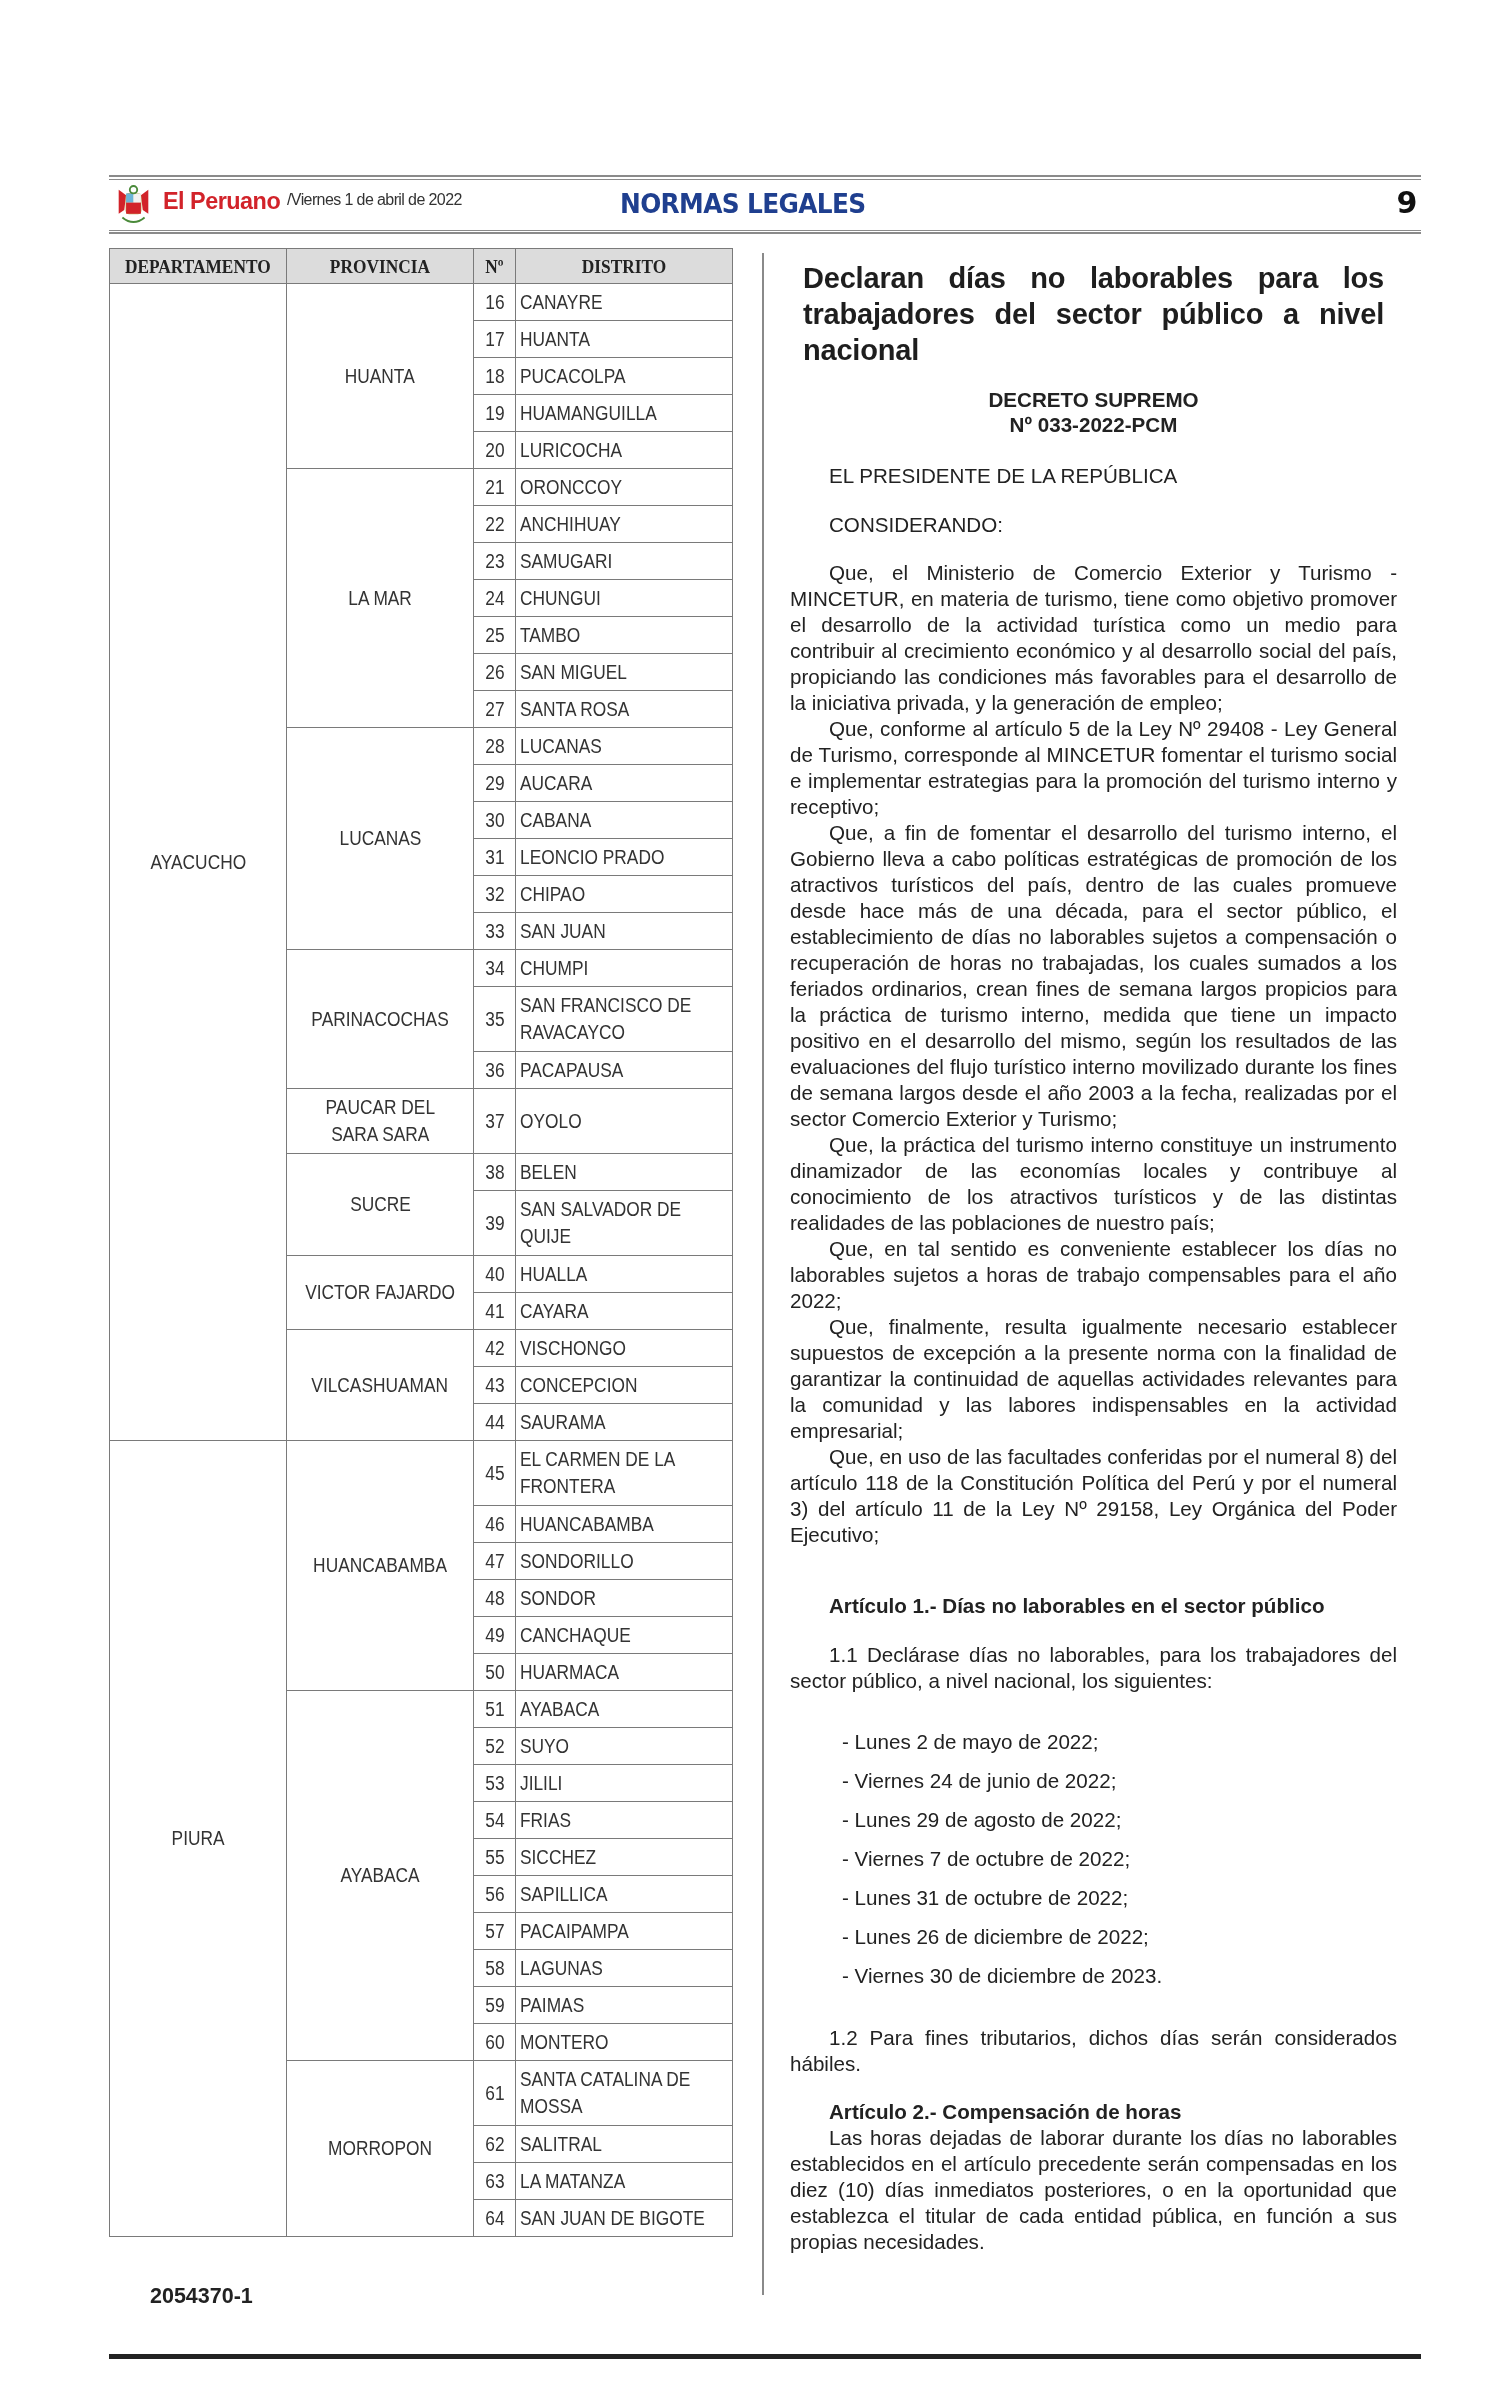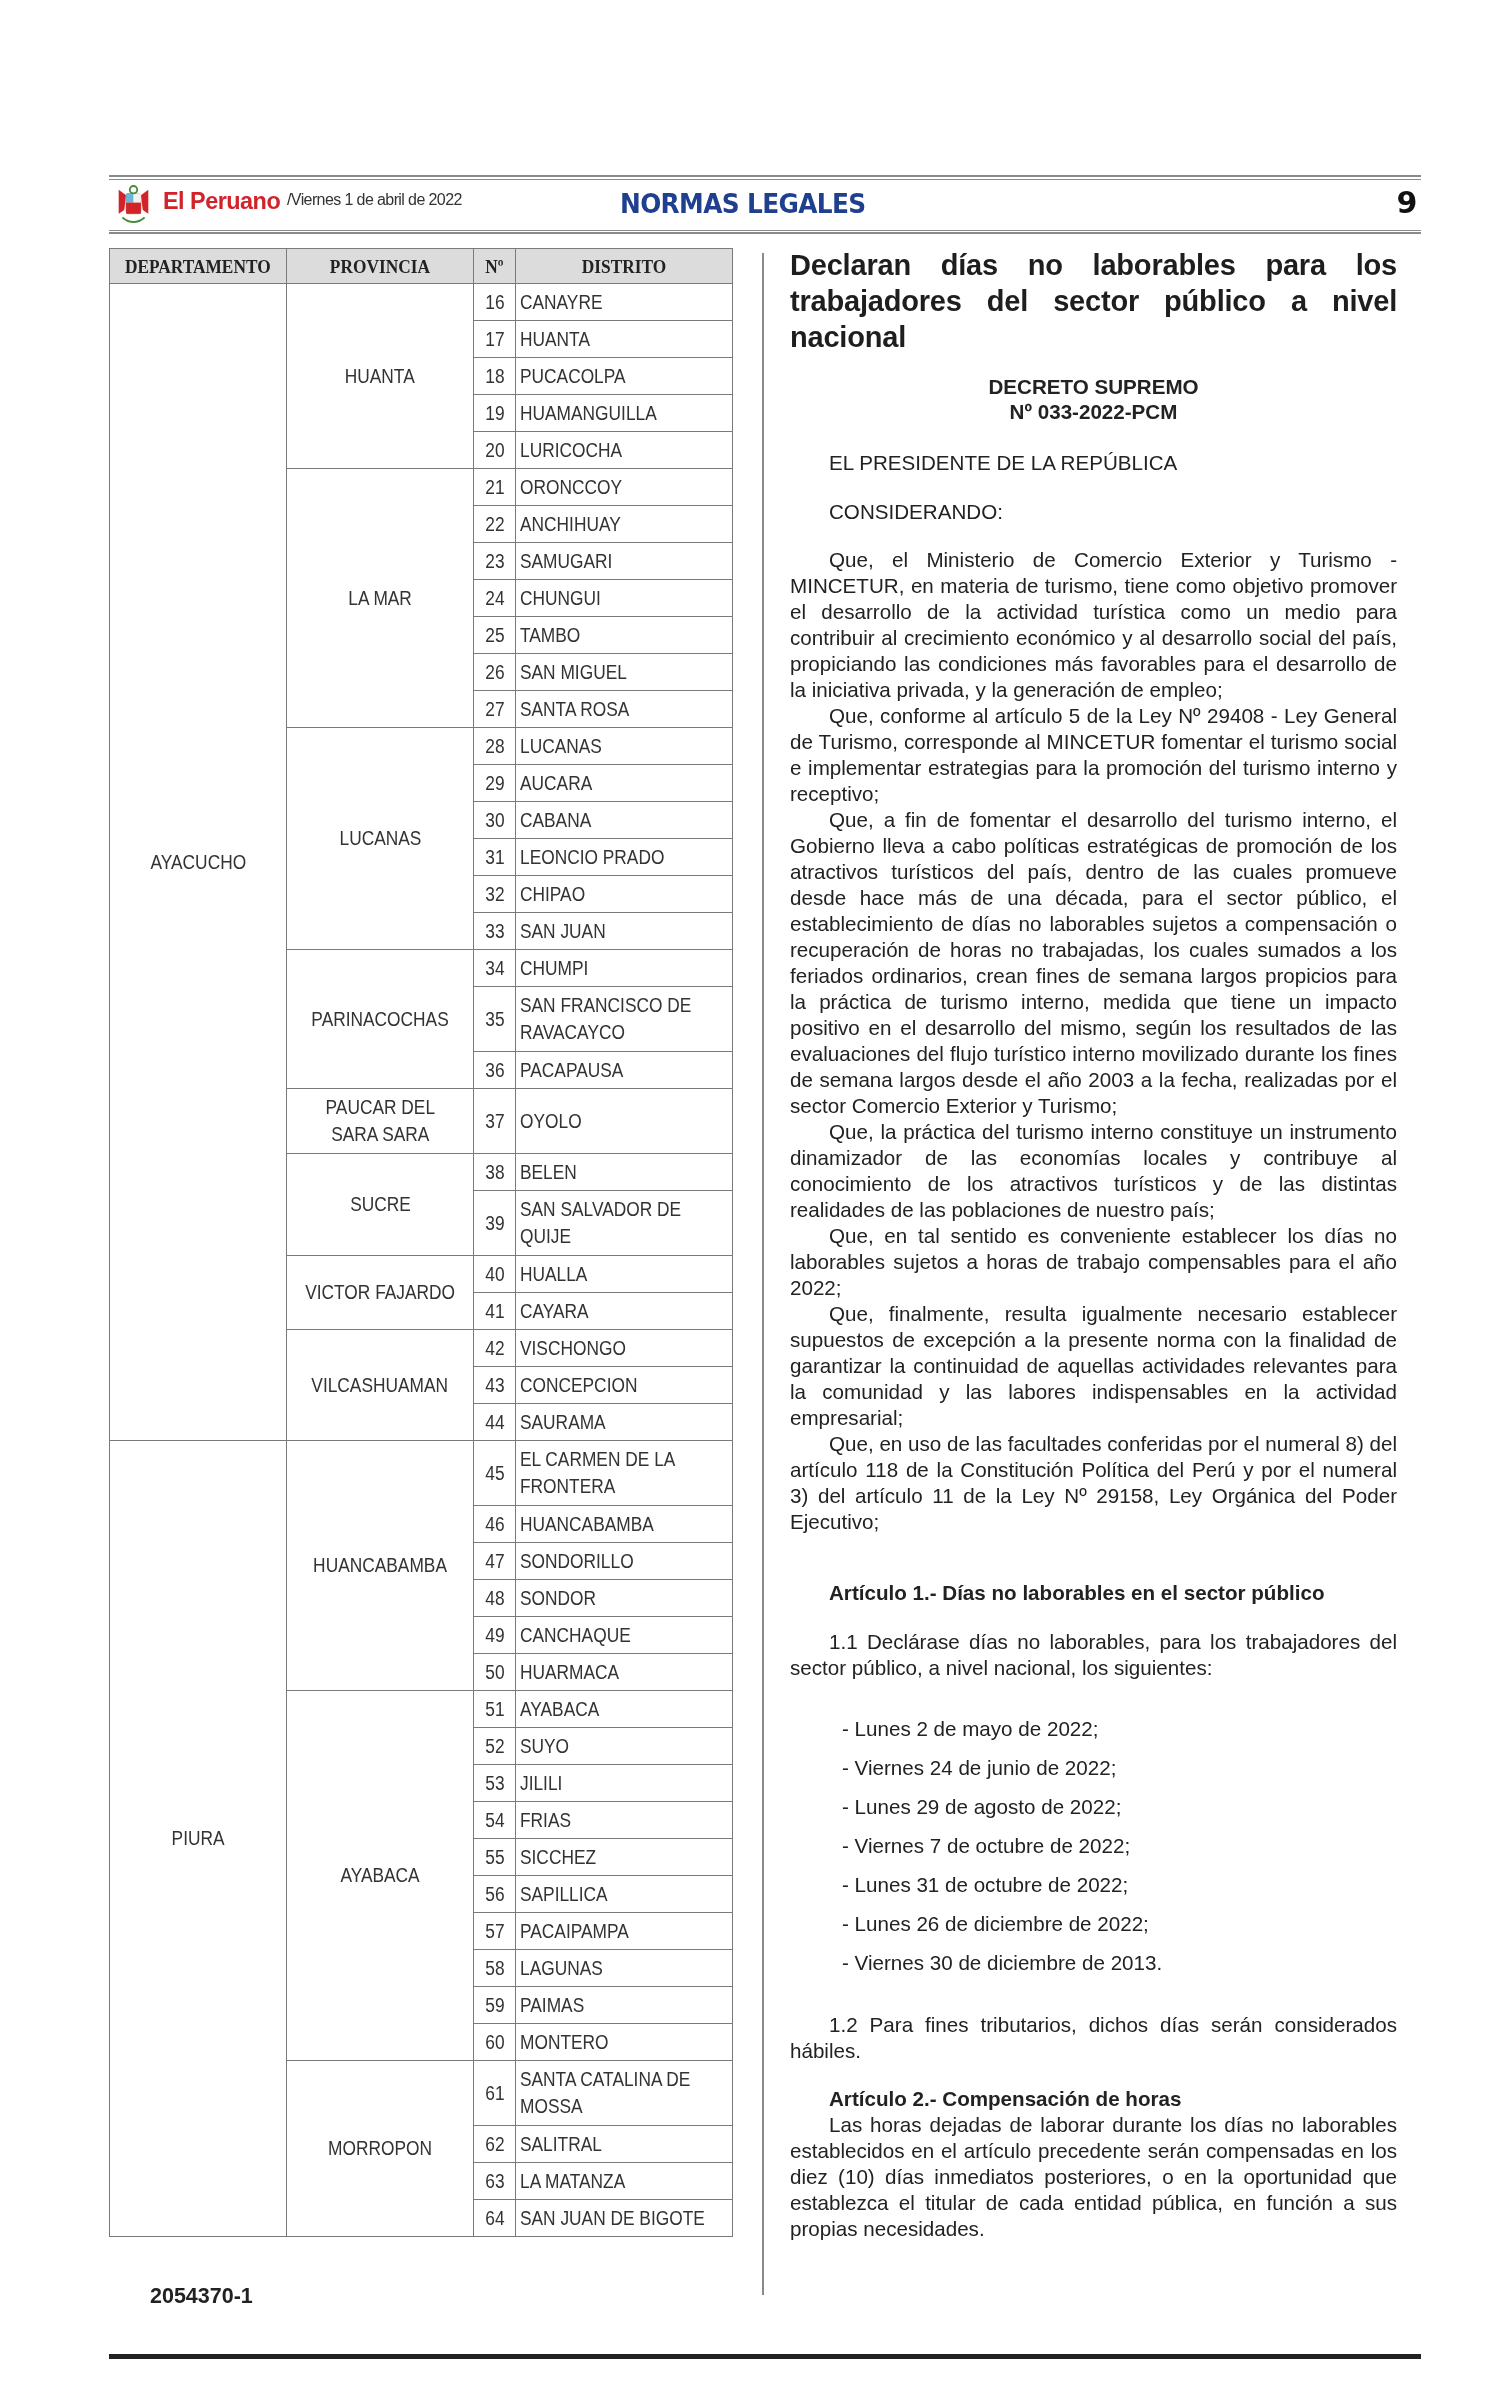--- a/index.html
+++ b/index.html
@@ -21,21 +21,21 @@
   table.dist td.n{text-align:center;}
   table.dist td.d{text-align:left;padding-left:3.7px;}
   table.dist tr.two td{height:64px;}
   .narrowc{display:inline-block;transform:scaleX(0.88);transform-origin:center center;}
   .code{position:absolute;left:150px;top:2284px;font-size:21.5px;font-weight:bold;color:#222;}
   
   .vsep{position:absolute;left:762px;top:253px;width:1.9px;height:2042px;background:#8a8a8a;}
   .footline{position:absolute;left:109px;top:2354px;width:1312px;height:4.7px;background:#222;}
   
   .col{position:absolute;left:790px;top:247px;width:607px;}
-  .title{font-size:29px;font-weight:bold;line-height:36px;text-align:justify;color:#1e1e1e;margin:0;letter-spacing:-0.2px;}
+  .title{font-size:29px;font-weight:bold;line-height:36px;text-align:justify;color:#1e1e1e;margin:13px;letter-spacing:-0.2px;}
   .dec{text-align:center;font-weight:bold;font-size:20.6px;line-height:25px;margin-top:19px;color:#222;}
   .p{font-size:20.6px;line-height:26px;text-align:justify;margin:0;color:#222;}
   .ind{text-indent:39px;}
   .gap1{height:22.5px;}
   .gap2{height:26px;}
   .bold{font-weight:bold;}
   .list{margin:0;padding-left:39px;font-size:20.6px;line-height:26px;}
   .list div{margin:13px;}
 </style>
 </head>
@@ -321,21 +321,21 @@
   <div class="gap1"></div>
   <p class="p ind">1.1 Declárase días no laborables, para los trabajadores del sector público, a nivel nacional, los siguientes:</p>
   <div class="gap1"></div>
   <div class="list" id="dates">
       <div>- Lunes 2 de mayo de 2022;</div>
       <div>- Viernes 24 de junio de 2022;</div>
       <div>- Lunes 29 de agosto de 2022;</div>
       <div>- Viernes 7 de octubre de 2022;</div>
       <div>- Lunes 31 de octubre de 2022;</div>
       <div>- Lunes 26 de diciembre de 2022;</div>
-      <div>- Viernes 30 de diciembre de 2013.</div>
+      <div>- Viernes 30 de diciembre de 2023.</div>
     </div>
   <div class="gap1"></div>
   <p class="p ind">1.2 Para fines tributarios, dichos días serán considerados hábiles.</p>
   <div class="gap1"></div>
   <p class="p ind bold">Artículo 2.- Compensación de horas</p>
   <p class="p ind">Las horas dejadas de laborar durante los días no laborables establecidos en el artículo precedente serán compensadas en los diez (10) días inmediatos posteriores, o en la oportunidad que establezca el titular de cada entidad pública, en función a sus propias necesidades.</p>
 </div>
 
 <div class="footline"></div>
 

